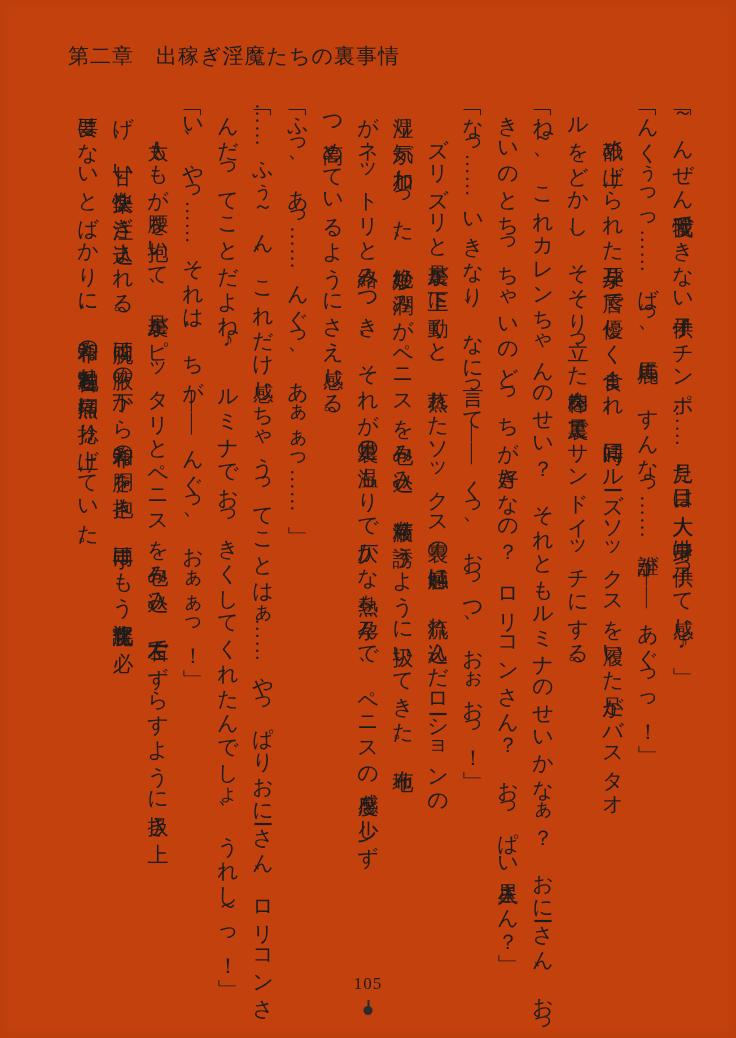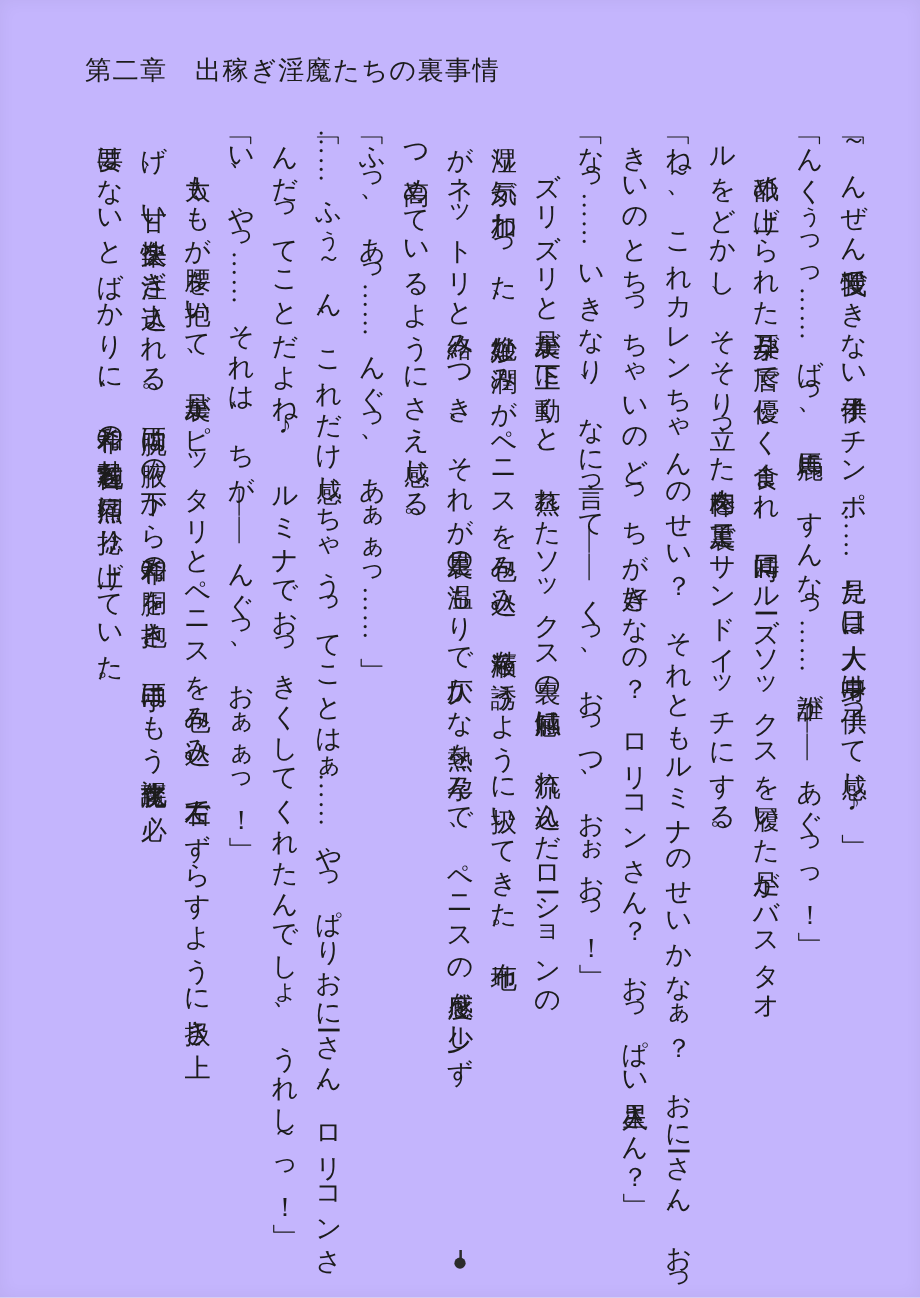--- a/index.html
+++ b/index.html
@@ -1,20 +1,20 @@
 <!DOCTYPE html>
 <html lang="ja"><head>
 <meta charset="utf-8">
 <style>
   html,body { margin:0; padding:0; background:#e9e9e9; }
   .page {
     position:relative;
     width:736px; height:1038px;
     margin:0 auto;
-    background:#c4b5fd;
+    background:#c2410c;
     font-family:"Liberation Serif","DejaVu Serif",serif;
     color:#1c1c1c;
     overflow:hidden;
     box-shadow:inset 0 0 14px rgba(0,0,0,0.05);
   }
   .chapter-header {
     position:absolute;
     left:68px; top:42px;
     font-size:21px;
     letter-spacing:1px;
@@ -82,16 +82,17 @@
     <p>つ高めているようにさえ感じる。</p>
     <p>「ふっ、あっ……んぐっ、あぁぁっ……」</p>
     <p>「……ふぅ～ん、これだけ感じちゃうってことはぁ……やっぱりおにーさん、ロリコンさ</p>
     <p>んだってことだよね♪　ルミナでおっきくしてくれたんでしょ、うれし～っ！」</p>
     <p>「い、やっ……それは、ちが――んぐっ、おぁぁっ！」</p>
     <p class="indent">太ももが腰を抱いて、足裏がピッタリとペニスを包み込み、左右でずらすように扱き上</p>
     <p>げ、甘い快楽を注ぎ込まれる。両腕は腋の下から和希の胴を抱き、両手はもう誤魔化す必</p>
     <p>要はないとばかりに、和希の勃起乳首を痛烈に捻り上げていた。</p>
   </div>
 
+  <div class="page-number">105</div>
 
   <div class="page-marker"></div>
 
 </div>
 
 </body></html>

